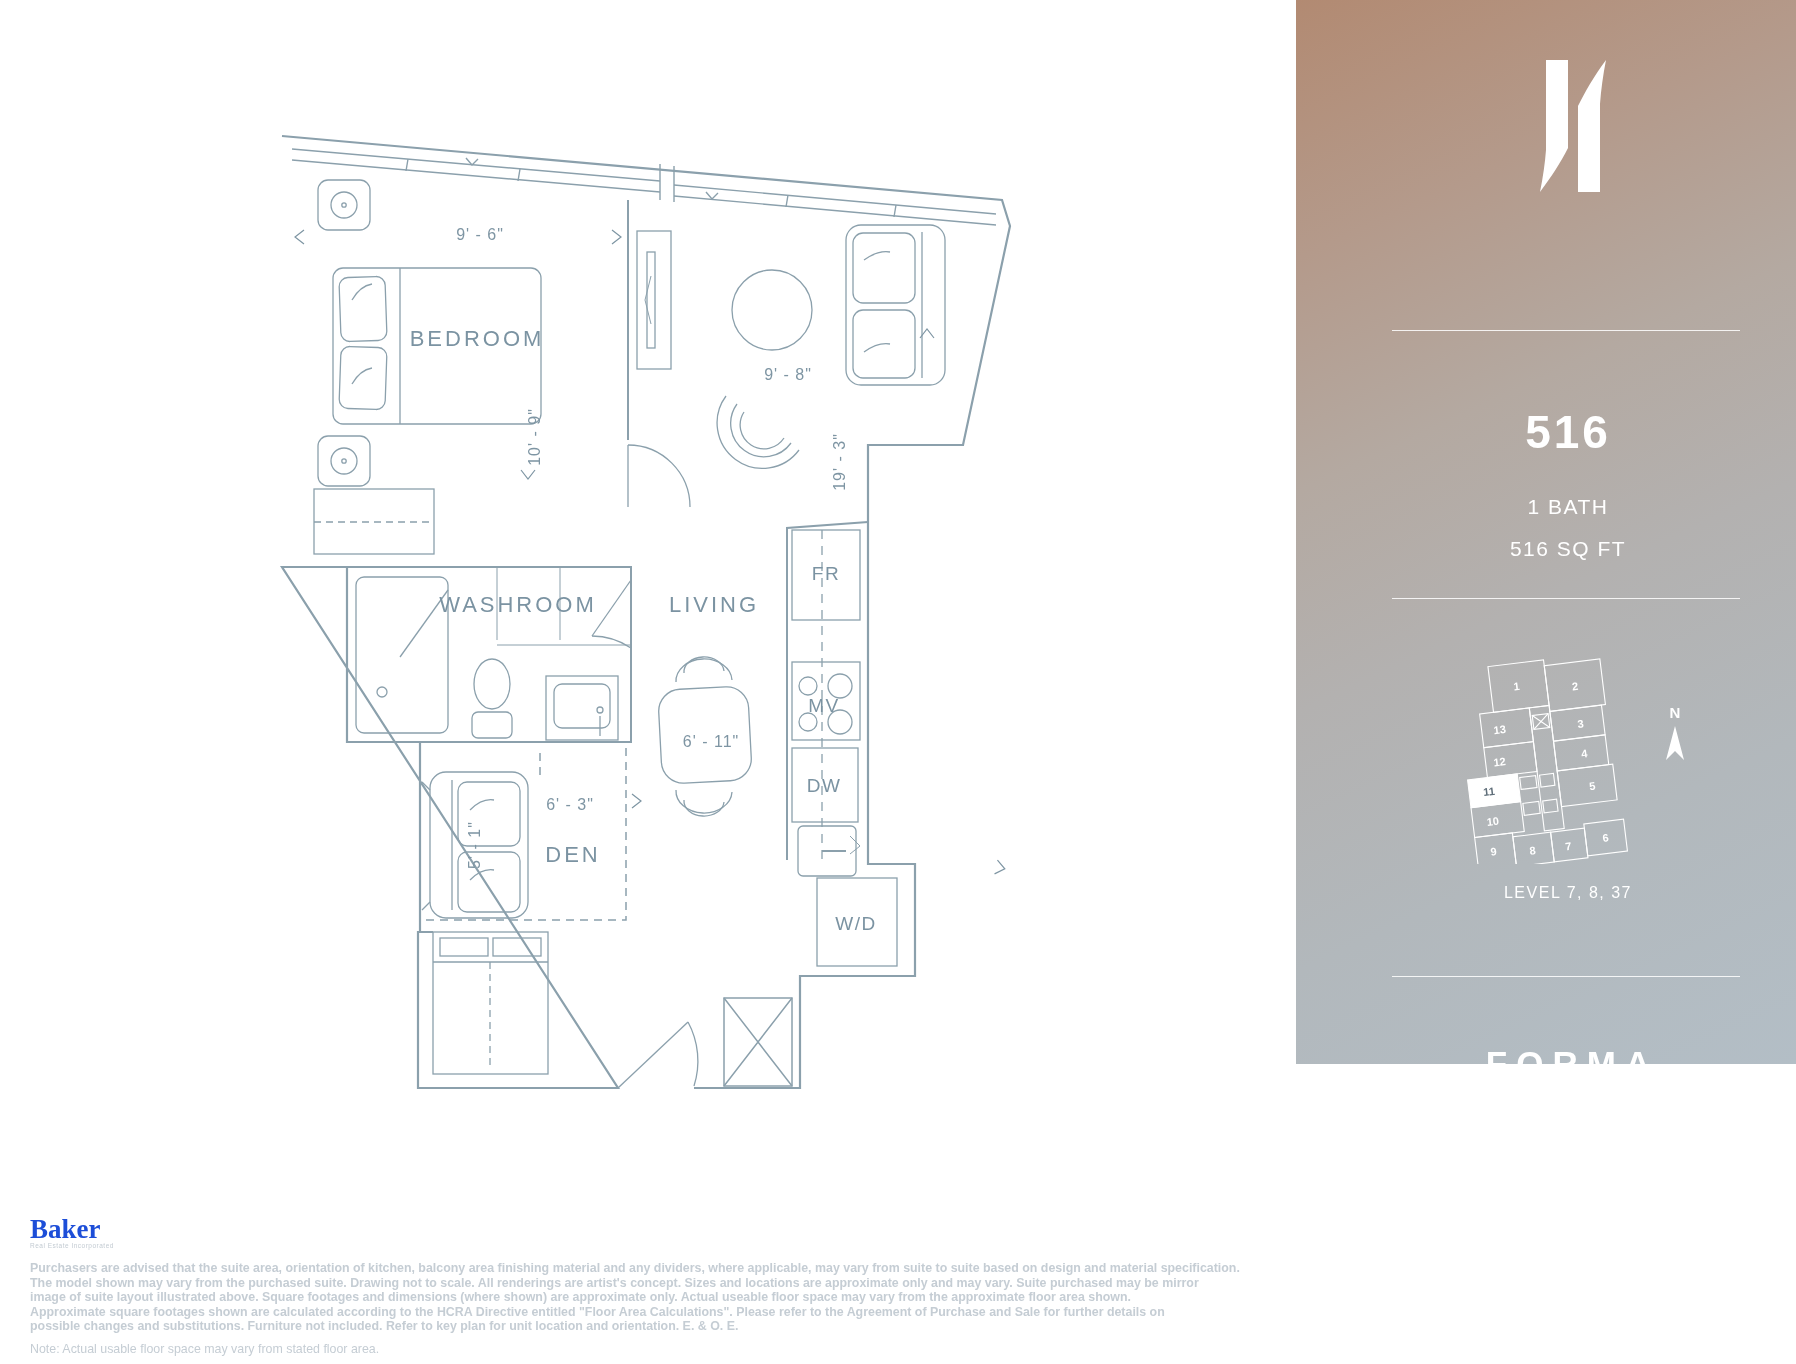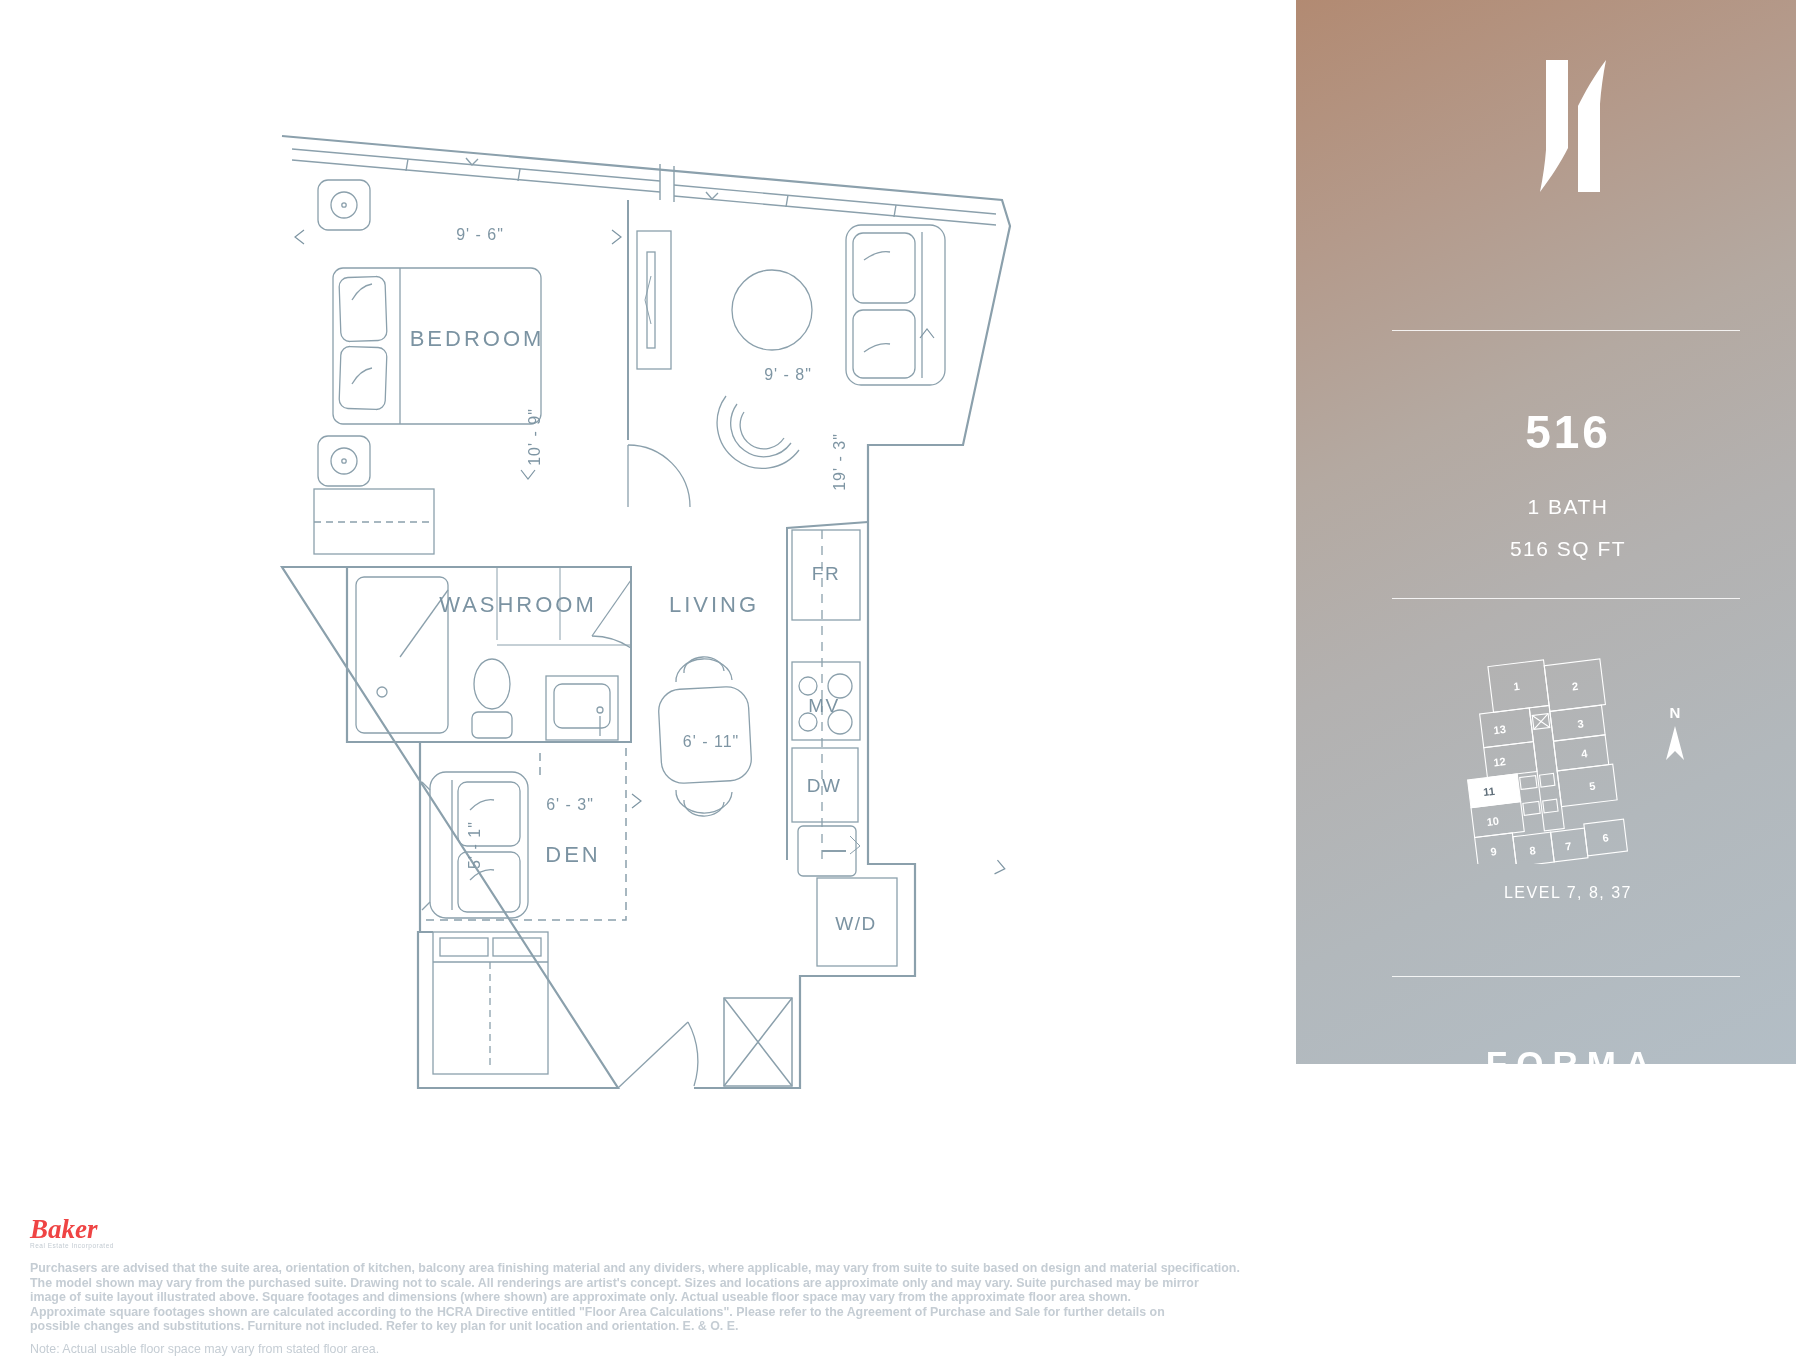--- a/index.html
+++ b/index.html
@@ -11,21 +11,21 @@
   text.room{fill:#7b93a2;font-family:"Liberation Sans",sans-serif;font-size:22px;
             letter-spacing:3px;font-weight:500;}
   text.dim{fill:#7e95a3;font-family:"Liberation Sans",sans-serif;font-size:16px;
            letter-spacing:1px;font-weight:500;}
   text.app{fill:#7b93a2;font-family:"Liberation Sans",sans-serif;font-size:19px;
            letter-spacing:1.5px;font-weight:500;}
   
   .footer{position:absolute;left:30px;top:1218px;width:1230px;}
   .baker-row{display:flex;align-items:flex-start;gap:18px;}
   .baker-logo{font-family:"Liberation Serif",serif;font-size:27px;font-weight:700;
-              color:#ef4444;line-height:22px;font-style:italic;}
+              color:#1d4ed8;line-height:22px;}
   .baker-sub{font-size:6.5px;letter-spacing:.5px;color:#c3cbd2;margin-top:2px;}
   .listing-line{font-size:15.5px;letter-spacing:.6px;color:#b3bec7;font-weight:500;
                 padding-top:4px;}
   .disclaimer{margin-top:12px;color:#c5cdd4;font-size:12.4px;line-height:14.6px;font-weight:bold;}
   .note-line{margin-top:8px;color:#c5cdd4;font-size:12.4px;}
   
   .sidebar{position:absolute;left:1296px;top:0;width:500px;height:1064px;
     background:linear-gradient(155deg,#b28a72 0%,#b49a8b 20%,#b4a9a1 38%,
                #b3b1b0 55%,#b2b8bc 75%,#b3bec6 100%);color:#fff;}
   .sb-center{position:absolute;left:44px;right:0;text-align:center;}

